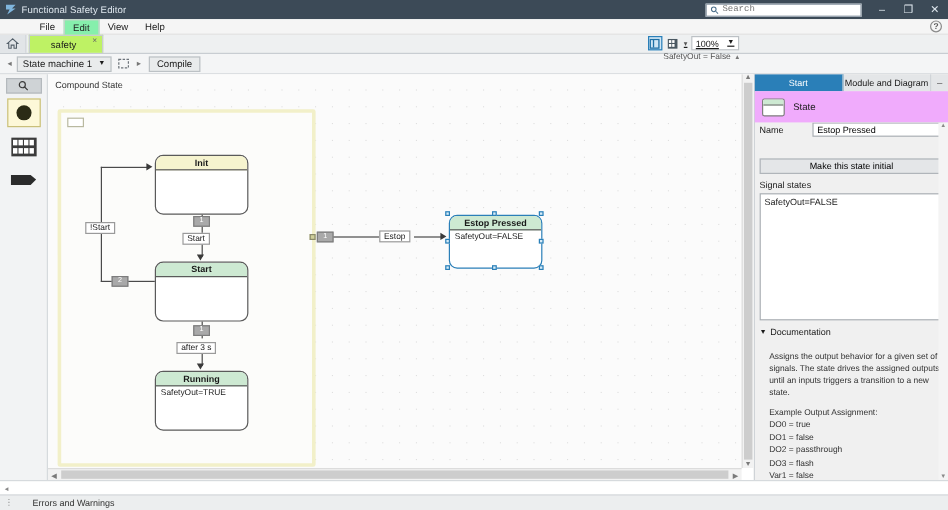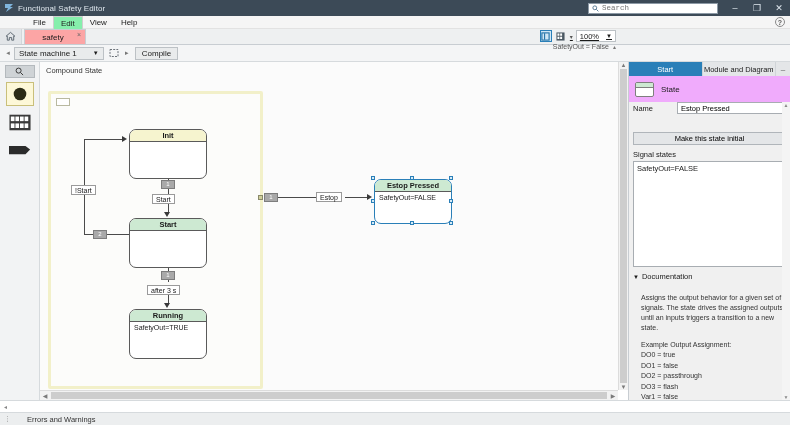--- a/index.html
+++ b/index.html
@@ -50,35 +50,35 @@
   
   .tabrow {
     height: 16px; background: #eef0f1; display: flex; align-items: flex-end;
     border-bottom: 1px solid #c8cdd2; flex: 0 0 16px;
   }
   .home-btn {
     width: 22px; height: 16px; display: flex; align-items: center; justify-content: center;
     background: #e2e5e8; border-right: 1px solid #d2d6da;
   }
   .doc-tab {
-    height: 15px; min-width: 62px; background: #fca5a5; border: 1px solid #c8cdd2; border-bottom: none;
+    height: 15px; min-width: 62px; background: #bef264; border: 1px solid #c8cdd2; border-bottom: none;
     display: flex; align-items: center; justify-content: center; position: relative;
     font-size: 8px; padding: 0 14px 0 10px; margin-left: 2px; margin-top: 24px;
   }
   .doc-tab .x { position: absolute; right: 4px; top: 1px; font-size: 7px; color: #666; }
 
   
   .toolbar {
     height: 17px; background: #f4f5f6; border-bottom: 1px solid #d6dadd;
     display: flex; align-items: center; padding: 0 2px; flex: 0 0 17px;
   }
   .tl-arrow { width: 12px; text-align: center; font-size: 7px; color: #777; }
   .sm-select {
     height: 13px; background: #e9ebec; border: 1px solid #bcc1c5;
-    display: flex; align-items: center; padding: 0 4px; font-size: 8px; gap: 16px;
+    display: flex; align-items: center; padding: 0 4px; font-size: 8px; gap: 5px;
   }
   .sm-select .caret { font-size: 6px; }
   .tl-icon-btn {
     width: 14px; height: 13px; display: flex; align-items: center; justify-content: center;
     margin-left: 3px;
   }
   .compile-btn {
     height: 13px; background: #e9ebec; border: 1px solid #bcc1c5; font-size: 8px;
     display: flex; align-items: center; padding: 0 6px; margin-left: 2px;
   }

